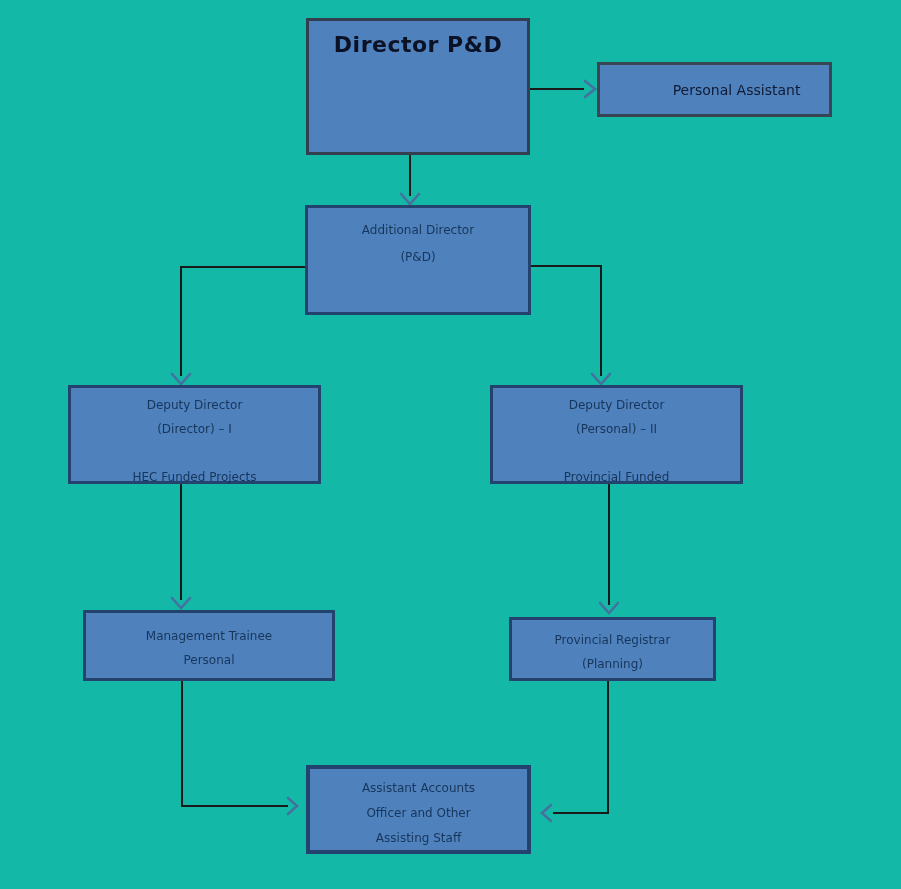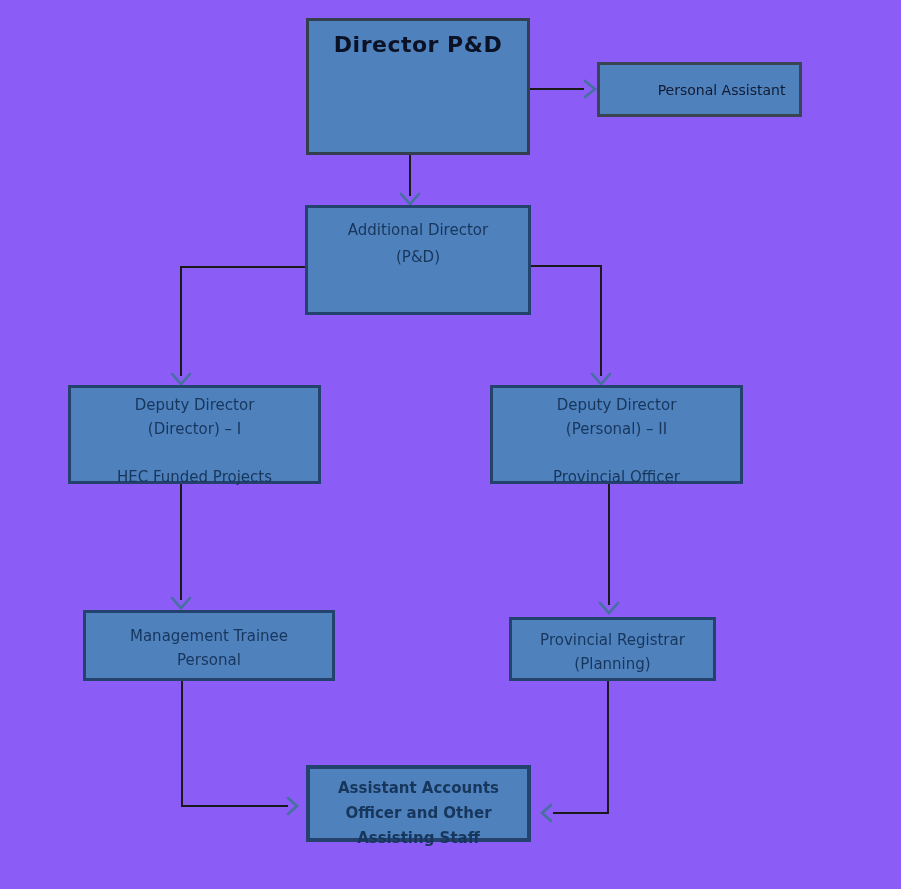--- a/index.html
+++ b/index.html
@@ -1,45 +1,45 @@
 <!DOCTYPE html>
 <html><head>
 <meta charset="utf-8">
 <style>
   html,body{margin:0;padding:0;background:#ffffff;}
   .canvas{
-    position:relative;width:901px;height:889px;background:#8b5cf6;overflow:hidden;
+    position:relative;width:901px;height:889px;background:#14b8a6;overflow:hidden;
     font-family:"DejaVu Sans", sans-serif;
   }
   svg.connectors{position:absolute;left:0;top:0;z-index:1;}
   .box{
     position:absolute;z-index:2;box-sizing:border-box;
     background:#4f81bd;border:3px solid #24426e;
     color:#17365c;text-align:center;
   }
-  .ln{min-height:24px;line-height:24px;font-size:15px;}
+  .ln{min-height:24px;line-height:24px;font-size:12px;}
   
   .b-director{left:306px;top:18px;width:224px;height:137px;border-color:#333e4e;padding-top:11px;}
   .b-director .title{font-size:22px;font-weight:bold;color:#0b1226;letter-spacing:.5px;}
   
-  .b-pa{left:597px;top:62px;width:205px;height:55px;border-color:#3a4553;
+  .b-pa{left:597px;top:62px;width:235px;height:55px;border-color:#3a4553;
         display:flex;align-items:center;justify-content:center;padding-left:44px;}
   .b-pa .ln{font-size:14px;color:#101b33;min-height:0;line-height:normal;}
   
   .b-adddir{left:305px;top:205px;width:226px;height:110px;padding-top:9px;}
   .b-adddir .ln{line-height:27px;min-height:27px;}
   
   .b-dep1{left:68px;top:385px;width:253px;height:99px;padding-top:5px;}
   .b-dep2{left:490px;top:385px;width:253px;height:99px;padding-top:5px;}
   
   .b-mto{left:83px;top:610px;width:252px;height:71px;padding-top:11px;}
   
   .b-areg{left:509px;top:617px;width:207px;height:64px;padding-top:8px;}
   
-  .b-aacc{left:306px;top:765px;width:225px;height:77px;padding-top:7px;border-width:4px;font-weight:bold;}
+  .b-aacc{left:306px;top:765px;width:225px;height:89px;padding-top:7px;border-width:4px;}
   .b-aacc .ln{line-height:25px;min-height:25px;}
 </style>
 </head>
 <body>
 
 <div class="canvas">
 
   <svg class="connectors" width="901" height="889" viewBox="0 0 901 889">
     <g stroke="#1a1a1a" stroke-width="2" fill="none">
       <path d="M410 155 L410 196"></path>
@@ -80,21 +80,21 @@
     <div class="ln">Deputy Director</div>
     <div class="ln">(Director) – I</div>
     <div class="ln"></div>
     <div class="ln">HEC Funded Projects</div>
   </div>
 
   <div class="box b-dep2">
     <div class="ln">Deputy Director</div>
     <div class="ln">(Personal) – II</div>
     <div class="ln"></div>
-    <div class="ln">Provincial Officer</div>
+    <div class="ln">Provincial Funded</div>
   </div>
 
   <div class="box b-mto">
     <div class="ln">Management Trainee</div>
     <div class="ln">Personal</div>
   </div>
 
   <div class="box b-areg">
     <div class="ln">Provincial Registrar</div>
     <div class="ln">(Planning)</div>

